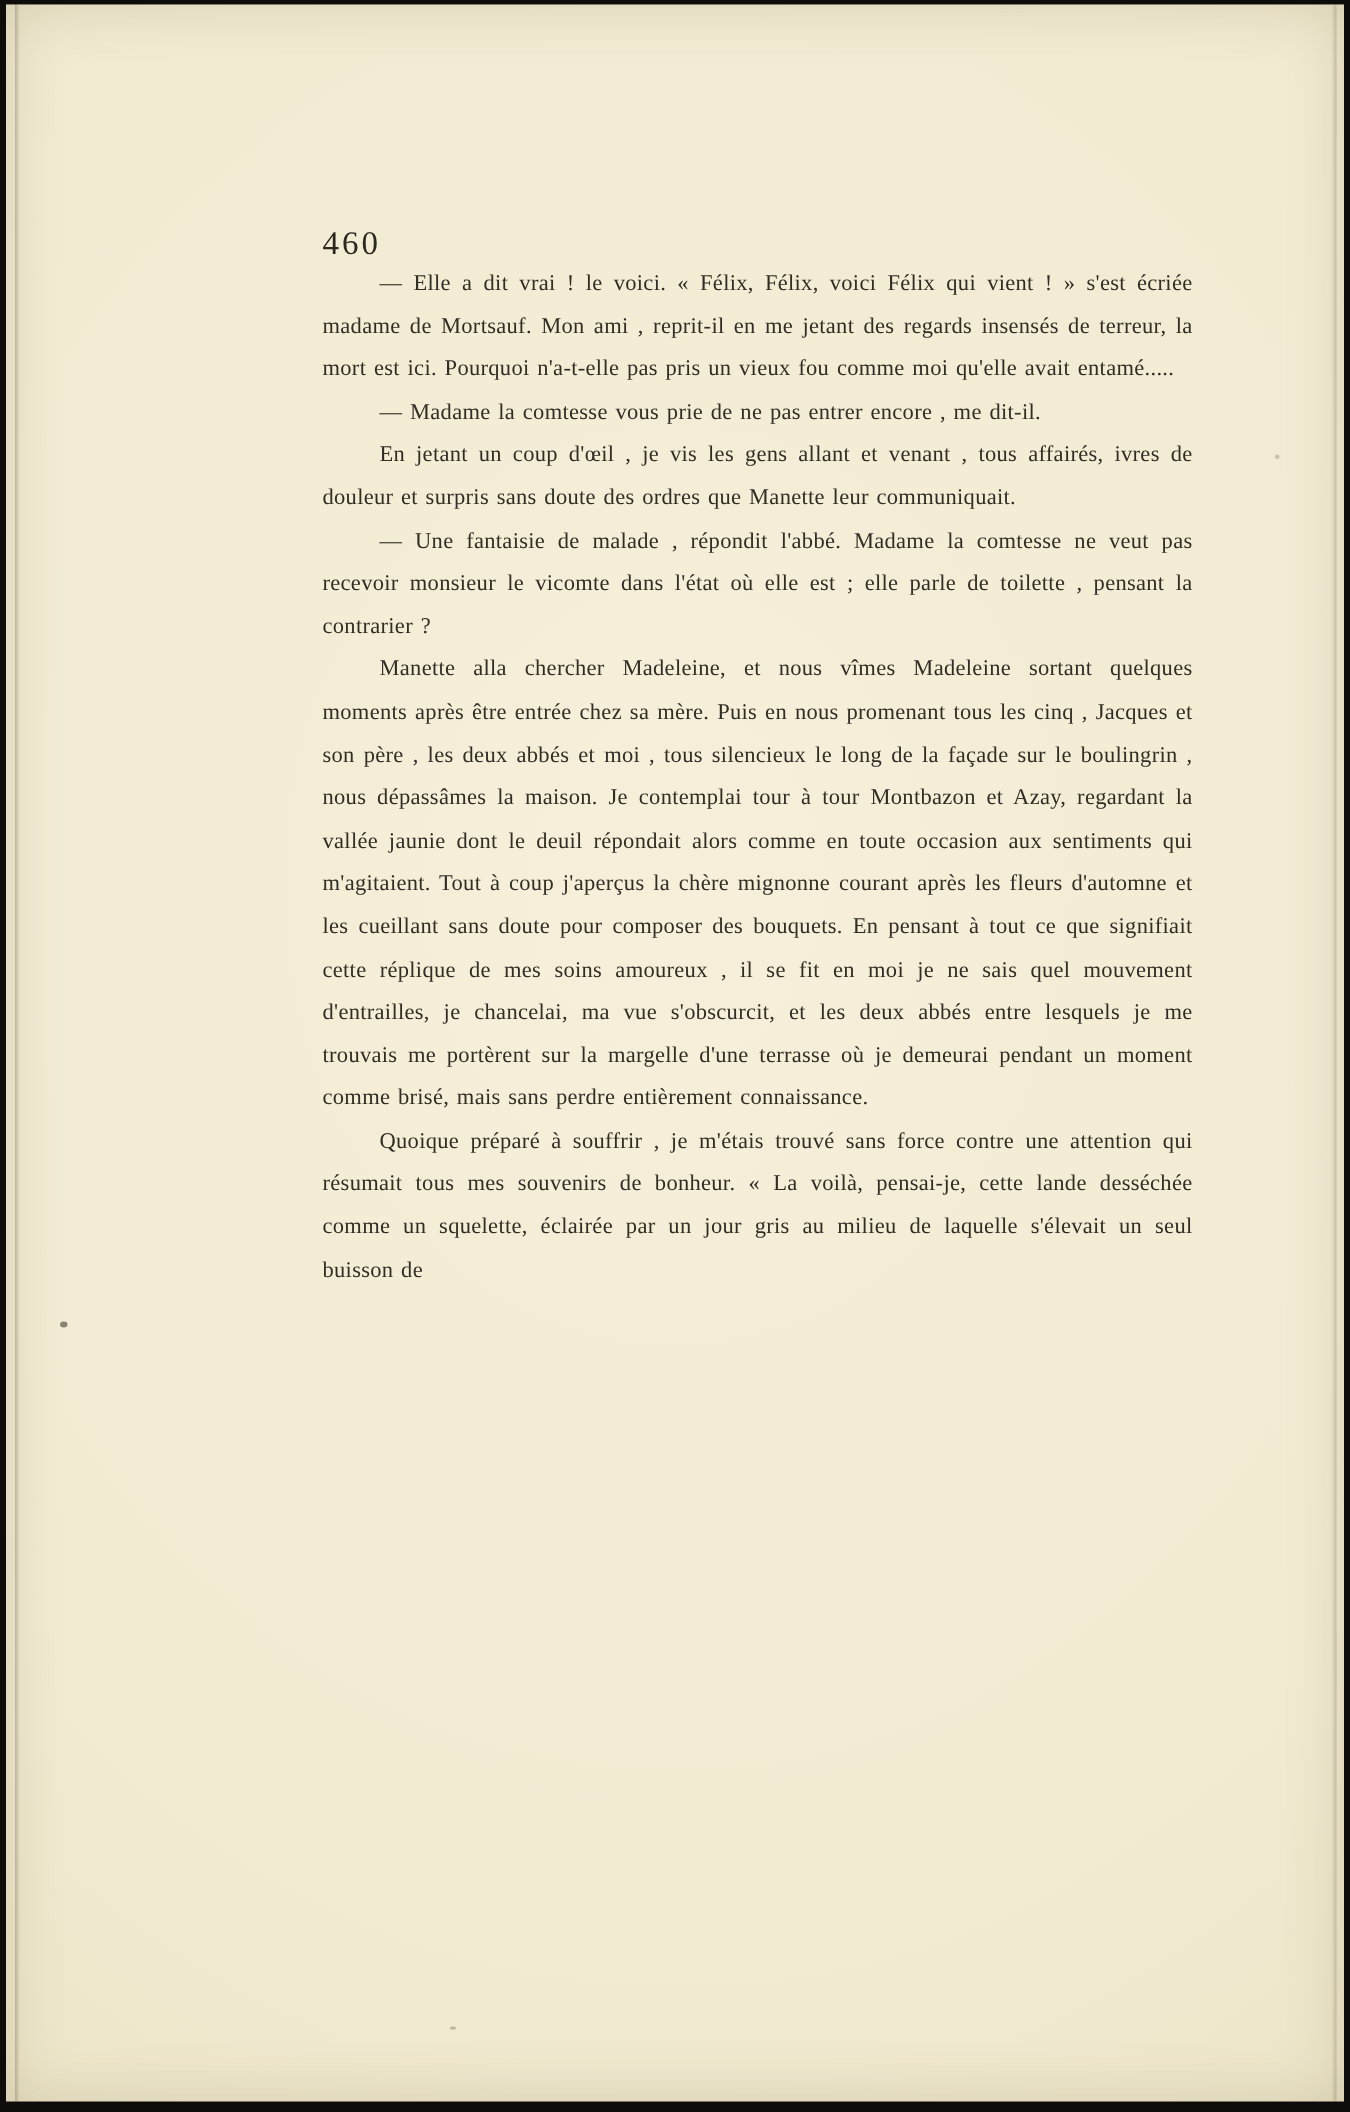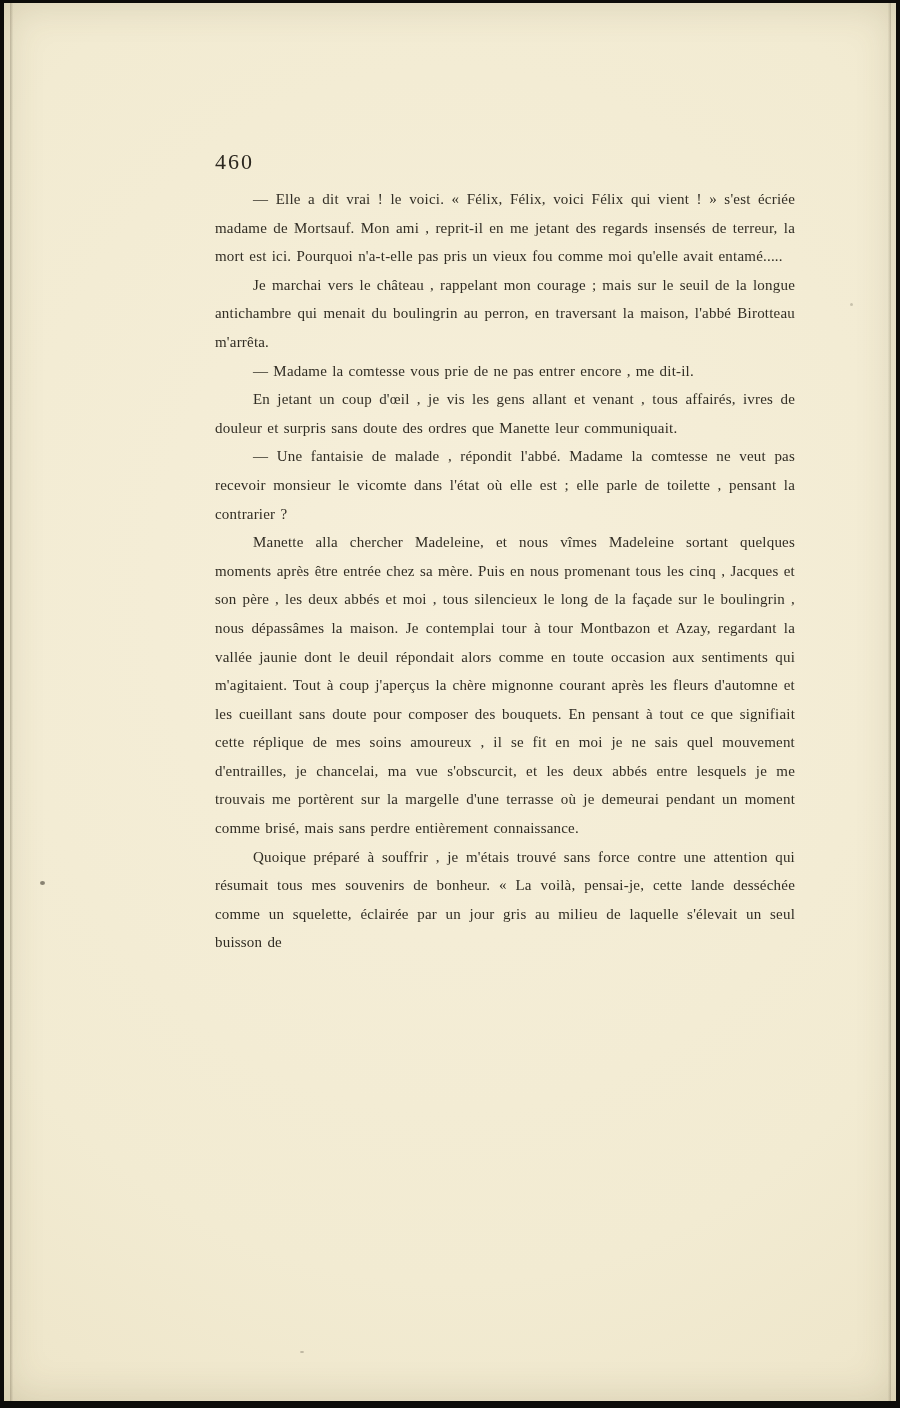--- a/index.html
+++ b/index.html
@@ -70,21 +70,21 @@
     top: 146px;
     left: 211px;
     width: 580px;
     color: #2e2a21;
     font-family: "Liberation Serif", "DejaVu Serif", serif;
   }
 
   .running-head {
     display: flex;
     align-items: flex-start;
-    margin-bottom: 10px;
+    margin-bottom: 0;
     white-space: nowrap;
     gap: 28px;
   }
 
   .page-number {
     font-size: 22px;
     letter-spacing: 2px;
     color: #2c2820;
   }
 
@@ -119,21 +119,20 @@
     <div class="speck s2"></div>
     <div class="speck s3"></div>
 
     <div class="content">
       <div class="running-head">
         <span class="page-number">460</span>
       </div>
 
       <div class="body-text">
         <p>— Elle a dit vrai ! le voici. « Félix, Félix, voici Félix qui vient ! » s'est écriée madame de Mortsauf. Mon ami , reprit-il en me jetant des regards insensés de terreur, la mort est ici. Pourquoi n'a-t-elle pas pris un vieux fou comme moi qu'elle avait entamé.....</p>
-        <p>Je marchai vers le château , rappelant mon courage ; mais sur le seuil de la longue antichambre qui menait du boulingrin au perron, en traversant la maison, l'abbé Birotteau m'arrêta.</p>
         <p>— Madame la comtesse vous prie de ne pas entrer encore , me dit-il.</p>
         <p>En jetant un coup d'œil , je vis les gens allant et venant , tous affairés, ivres de douleur et surpris sans doute des ordres que Manette leur communiquait.</p>
         <p>— Une fantaisie de malade , répondit l'abbé. Madame la comtesse ne veut pas recevoir monsieur le vicomte dans l'état où elle est ; elle parle de toilette , pensant la contrarier ?</p>
         <p>Manette alla chercher Madeleine, et nous vîmes Madeleine sortant quelques moments après être entrée chez sa mère. Puis en nous promenant tous les cinq , Jacques et son père , les deux abbés et moi , tous silencieux le long de la façade sur le boulingrin , nous dépassâmes la maison. Je contemplai tour à tour Montbazon et Azay, regardant la vallée jaunie dont le deuil répondait alors comme en toute occasion aux sentiments qui m'agitaient. Tout à coup j'aperçus la chère mignonne courant après les fleurs d'automne et les cueillant sans doute pour composer des bouquets. En pensant à tout ce que signifiait cette réplique de mes soins amoureux , il se fit en moi je ne sais quel mouvement d'entrailles, je chancelai, ma vue s'obscurcit, et les deux abbés entre lesquels je me trouvais me portèrent sur la margelle d'une terrasse où je demeurai pendant un moment comme brisé, mais sans perdre entièrement connaissance.</p>
         <p>Quoique préparé à souffrir , je m'étais trouvé sans force contre une attention qui résumait tous mes souvenirs de bonheur. « La voilà, pensai-je, cette lande desséchée comme un squelette, éclairée par un jour gris au milieu de laquelle s'élevait un seul buisson de</p>
       </div>
     </div>
   </div>
 </div>
 

